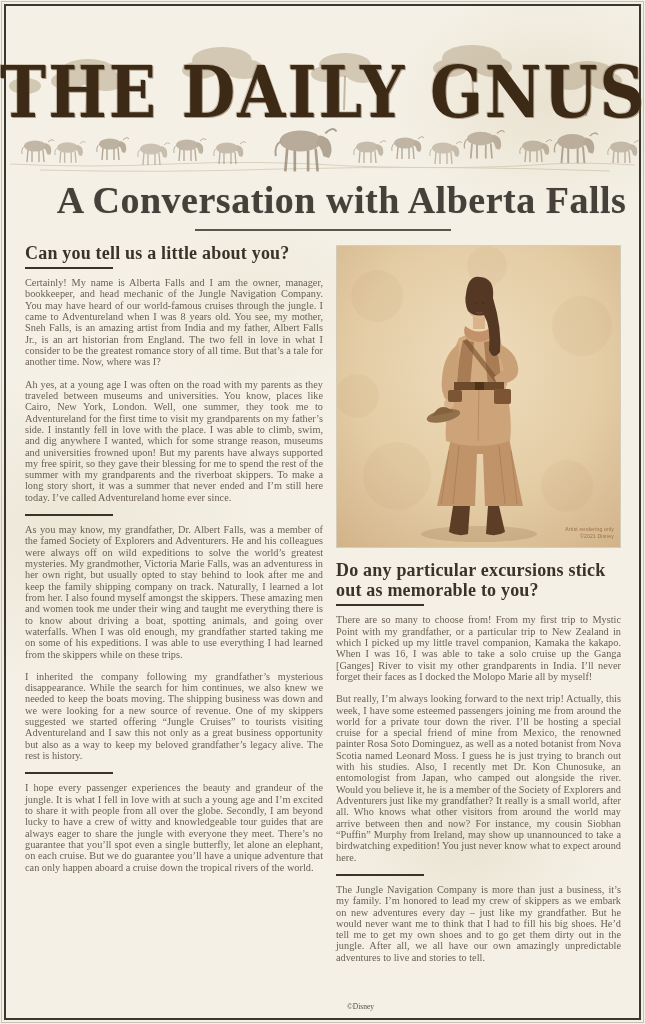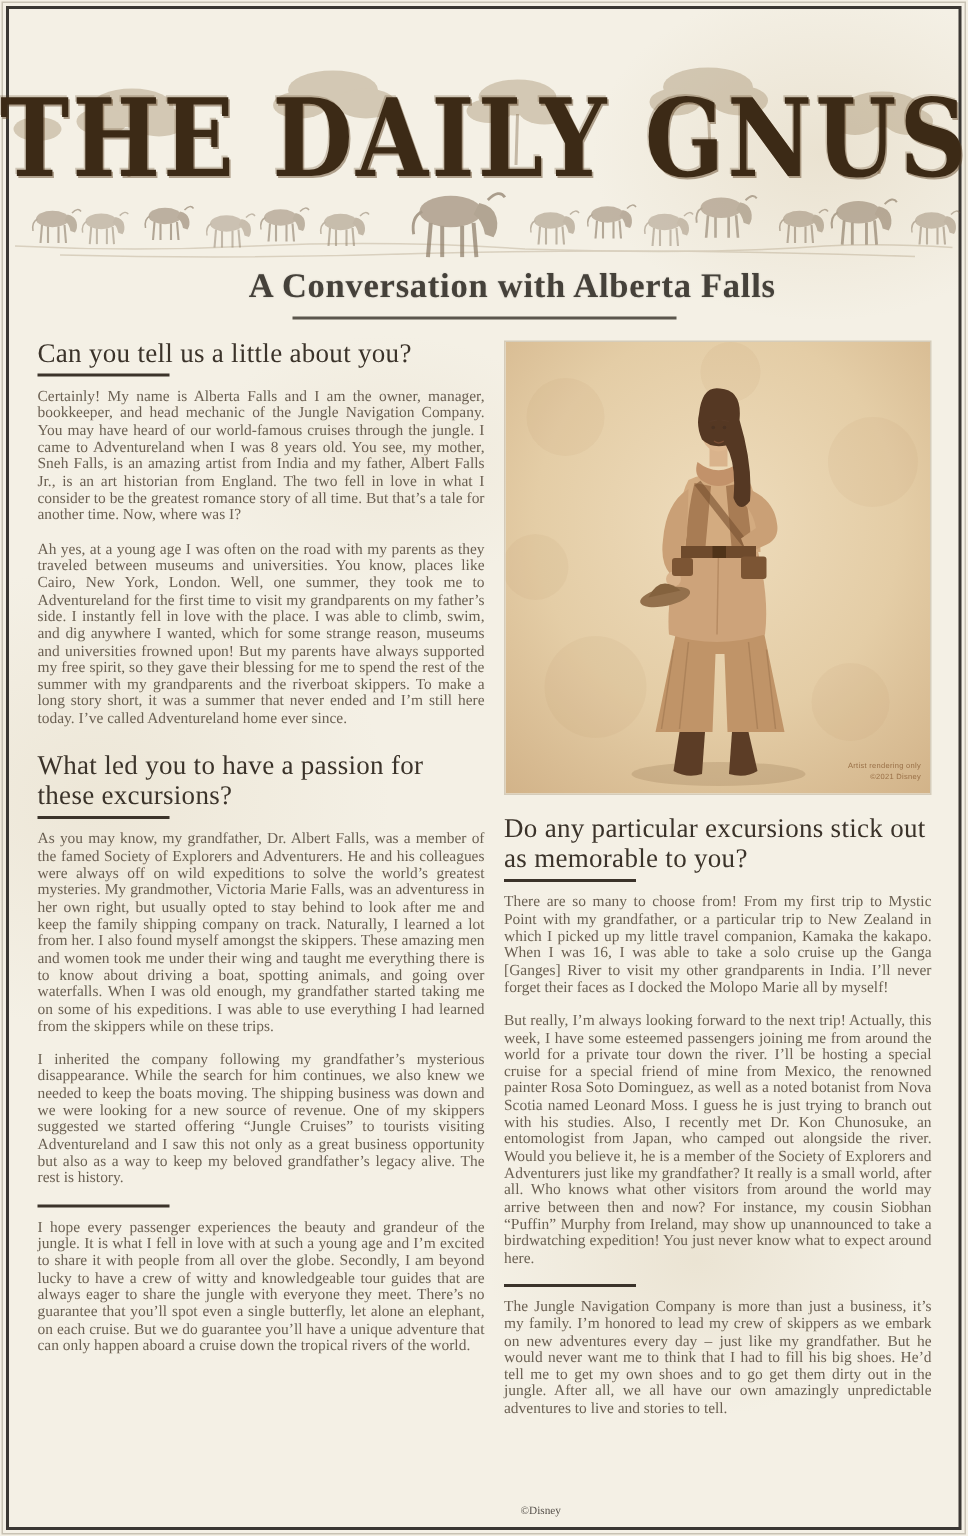--- a/index.html
+++ b/index.html
@@ -26,34 +26,34 @@
     font-family:"DejaVu Serif", serif;font-weight:bold;
     font-size:62px;letter-spacing:2px;color:#3c2a16;white-space:nowrap;
     transform:scaleY(1.16);transform-origin:center top;
     text-shadow:1px 1px 0 rgba(92,62,30,.45), -1px -1px 0 rgba(92,62,30,.25);
   }
   .gnus{position:absolute;top:120px;left:0;}
 
   
   .headline{
     margin:4px 0 0;text-align:center;
-    font-size:23px;font-weight:bold;color:#45413a;letter-spacing:.5px;
+    font-size:38px;font-weight:bold;color:#45413a;letter-spacing:.5px;
     font-family:"Liberation Serif", serif;
     text-shadow:0 0 1px rgba(70,65,58,.35);
     padding-left:38px;
   }
   .headline-rule{width:256px;border:none;border-top:2px solid #5b564d;margin:7px auto 8px;}
 
   
   .columns{display:flex;gap:13px;padding:4px 24px 0 25px;}
   .col-left{width:298px;flex:none;}
   .col-right{width:285px;flex:none;}
 
   .qa .question{
-    font-size:18px;font-weight:normal;color:#3b332a;line-height:1.12;
+    font-size:18px;font-weight:bold;color:#3b332a;line-height:1.12;
     margin:15px 0 0;letter-spacing:.2px;
   }
   .qa:first-child .question{margin-top:0;}
   .q-rule{width:88px;height:2px;background:#3b332a;margin:4px 0 8px;}
   .body-text{
     font-size:10.3px;line-height:1.1;color:#6b6052;margin:0 0 11px;
     text-align:justify;
   }
 
   
@@ -161,21 +161,20 @@
 
   <main class="columns">
     <section class="col-left">
         <section class="qa">
           <h2 class="question">Can you tell us a little about you?</h2>
           <div class="q-rule"></div>
           <p class="body-text">Certainly! My name is Alberta Falls and I am the owner, manager, bookkeeper, and head mechanic of the Jungle Navigation Company. You may have heard of our world-famous cruises through the jungle. I came to Adventureland when I was 8 years old. You see, my mother, Sneh Falls, is an amazing artist from India and my father, Albert Falls Jr., is an art historian from England. The two fell in love in what I consider to be the greatest romance story of all time. But that’s a tale for another time. Now, where was I?</p>
           <p class="body-text">Ah yes, at a young age I was often on the road with my parents as they traveled between museums and universities. You know, places like Cairo, New York, London. Well, one summer, they took me to Adventureland for the first time to visit my grandparents on my father’s side. I instantly fell in love with the place. I was able to climb, swim, and dig anywhere I wanted, which for some strange reason, museums and universities frowned upon! But my parents have always supported my free spirit, so they gave their blessing for me to spend the rest of the summer with my grandparents and the riverboat skippers. To make a long story short, it was a summer that never ended and I’m still here today. I’ve called Adventureland home ever since.</p>
         </section>
         <section class="qa">
-          <h2 class="question">What led you to have a passion for these excursions?</h2>
           <div class="q-rule"></div>
           <p class="body-text">As you may know, my grandfather, Dr. Albert Falls, was a member of the famed Society of Explorers and Adventurers. He and his colleagues were always off on wild expeditions to solve the world’s greatest mysteries. My grandmother, Victoria Marie Falls, was an adventuress in her own right, but usually opted to stay behind to look after me and keep the family shipping company on track. Naturally, I learned a lot from her. I also found myself amongst the skippers. These amazing men and women took me under their wing and taught me everything there is to know about driving a boat, spotting animals, and going over waterfalls. When I was old enough, my grandfather started taking me on some of his expeditions. I was able to use everything I had learned from the skippers while on these trips.</p>
           <p class="body-text">I inherited the company following my grandfather’s mysterious disappearance. While the search for him continues, we also knew we needed to keep the boats moving. The shipping business was down and we were looking for a new source of revenue. One of my skippers suggested we started offering “Jungle Cruises” to tourists visiting Adventureland and I saw this not only as a great business opportunity but also as a way to keep my beloved grandfather’s legacy alive. The rest is history.</p>
         </section>
         <section class="qa">
           <div class="q-rule"></div>
           <p class="body-text">I hope every passenger experiences the beauty and grandeur of the jungle. It is what I fell in love with at such a young age and I’m excited to share it with people from all over the globe. Secondly, I am beyond lucky to have a crew of witty and knowledgeable tour guides that are always eager to share the jungle with everyone they meet. There’s no guarantee that you’ll spot even a single butterfly, let alone an elephant, on each cruise. But we do guarantee you’ll have a unique adventure that can only happen aboard a cruise down the tropical rivers of the world.</p>
         </section>
       </section>
 

